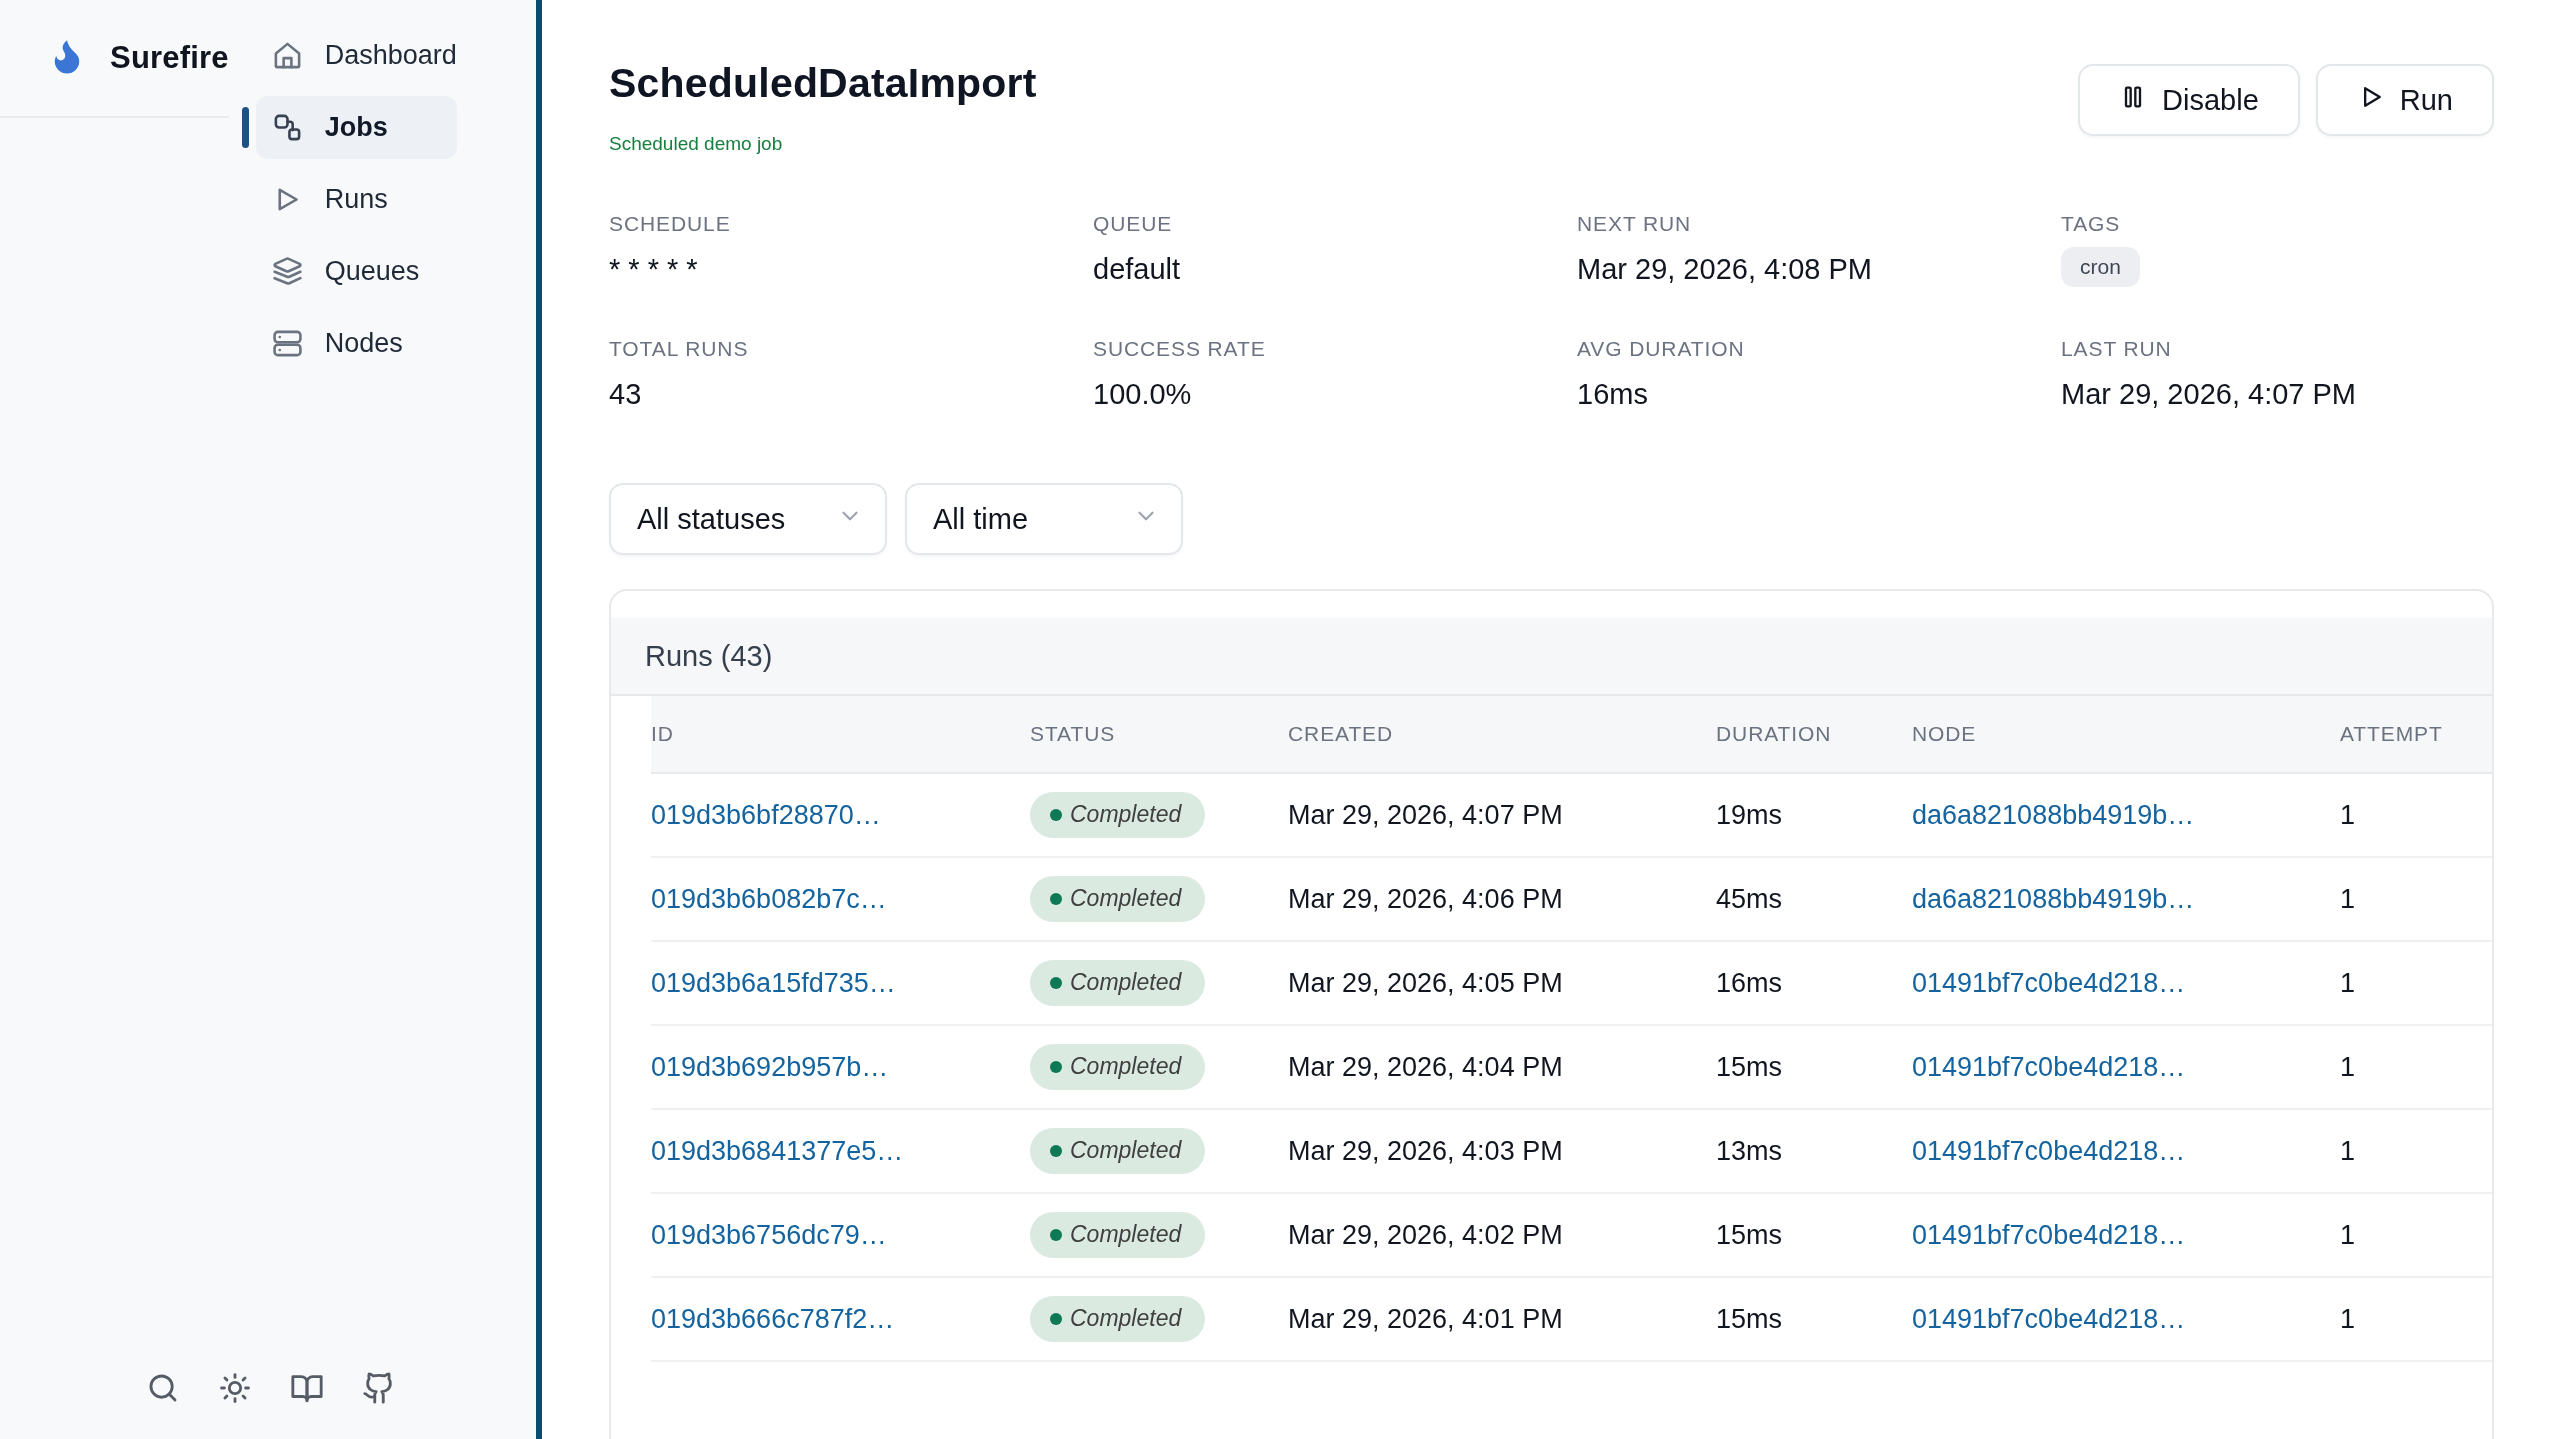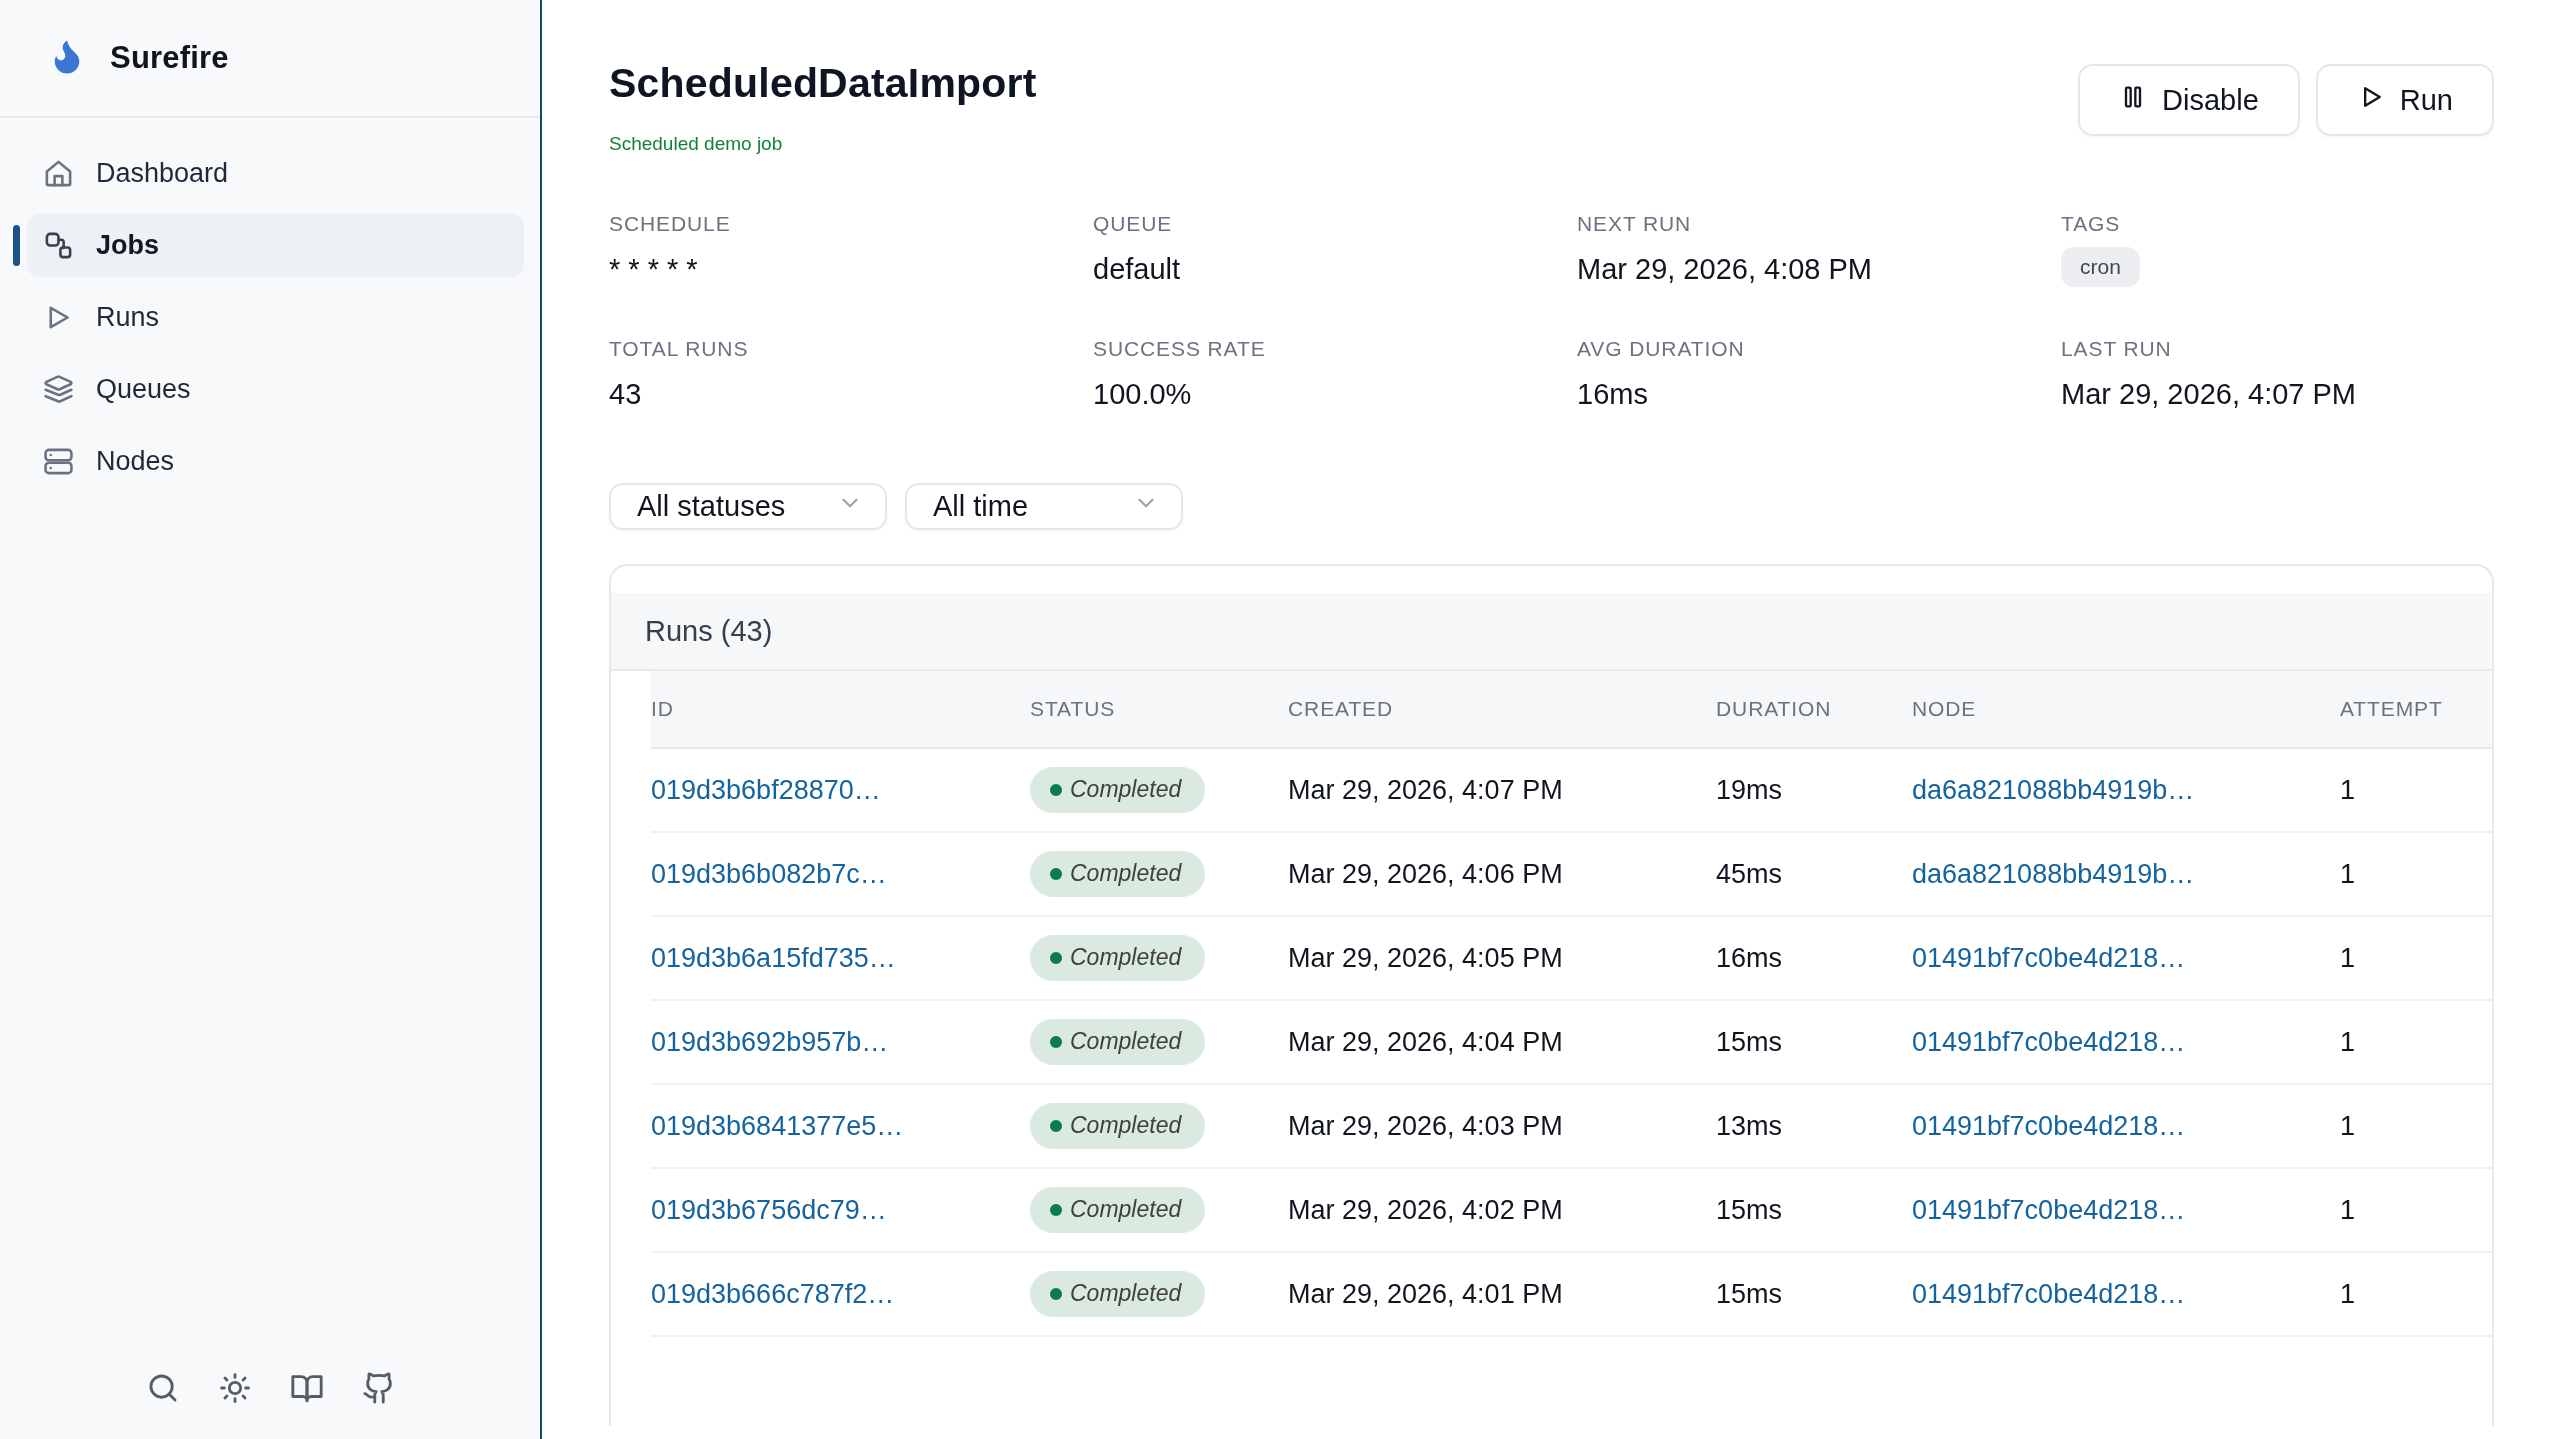--- a/index.html
+++ b/index.html
@@ -3,22 +3,22 @@
 <meta charset="utf-8">
 <style>
   * { margin:0; padding:0; box-sizing:border-box; }
   html,body { width:2560px; height:1439px; overflow:hidden; }
   body {
     font-family:"Liberation Sans","DejaVu Sans",sans-serif;
     background:#ffffff; color:#111827; display:flex;
   }
   
   .sidebar {
-    width:542px; height:100%; background:#f8f9fb; border-right:2px solid #0c4a6e;
-    display:flex; flex-direction:column; position:relative; flex:0 0 542px;
+    width:542px; height:100%; background:#f8f9fb; border-right:6px solid #0c4a6e;
+    display:flex; flex-direction:row; position:relative; flex:0 0 542px;
   }
   .sidebar-header {
     height:118px; display:flex; align-items:center; gap:22px;
     padding-left:46px; border-bottom:2px solid #e9ebee;
   }
   .brand-name { font-size:31px; font-weight:700; color:#10151f; letter-spacing:.2px; }
   .nav { padding:24px 16px 0 27px; display:flex; flex-direction:column; gap:9px; }
   .nav-item {
     position:relative; height:63px; display:flex; align-items:center; gap:22px;
     padding-left:16px; border-radius:12px; cursor:pointer;
@@ -60,21 +60,21 @@
   }
   .stat-value { font-size:29px; color:#10151f; margin-top:17px; }
   .tag-pill {
     display:inline-block; background:#eceef2; color:#3f4754; font-size:21px;
     padding:8px 19px; border-radius:13px; margin-top:11px;
   }
   
   .filters { margin-top:72px; display:flex; gap:18px; }
   .select {
     display:flex; align-items:center; justify-content:space-between;
-    width:278px; height:47px; padding:0 22px 0 26px;
+    width:278px; height:72px; padding:0 22px 0 26px;
     background:#ffffff; border:2px solid #e4e7ea; border-radius:14px;
     font-size:29px; font-weight:500; color:#10151f; cursor:pointer;
     box-shadow:0 2px 3px rgba(16,24,40,.04);
   }
   
   .card {
     margin-top:34px; width:1885px; border:2px solid #e7e9ec;
     border-bottom:none; border-radius:18px 18px 0 0; overflow:hidden;
     background:#ffffff; height:862px;
   }

